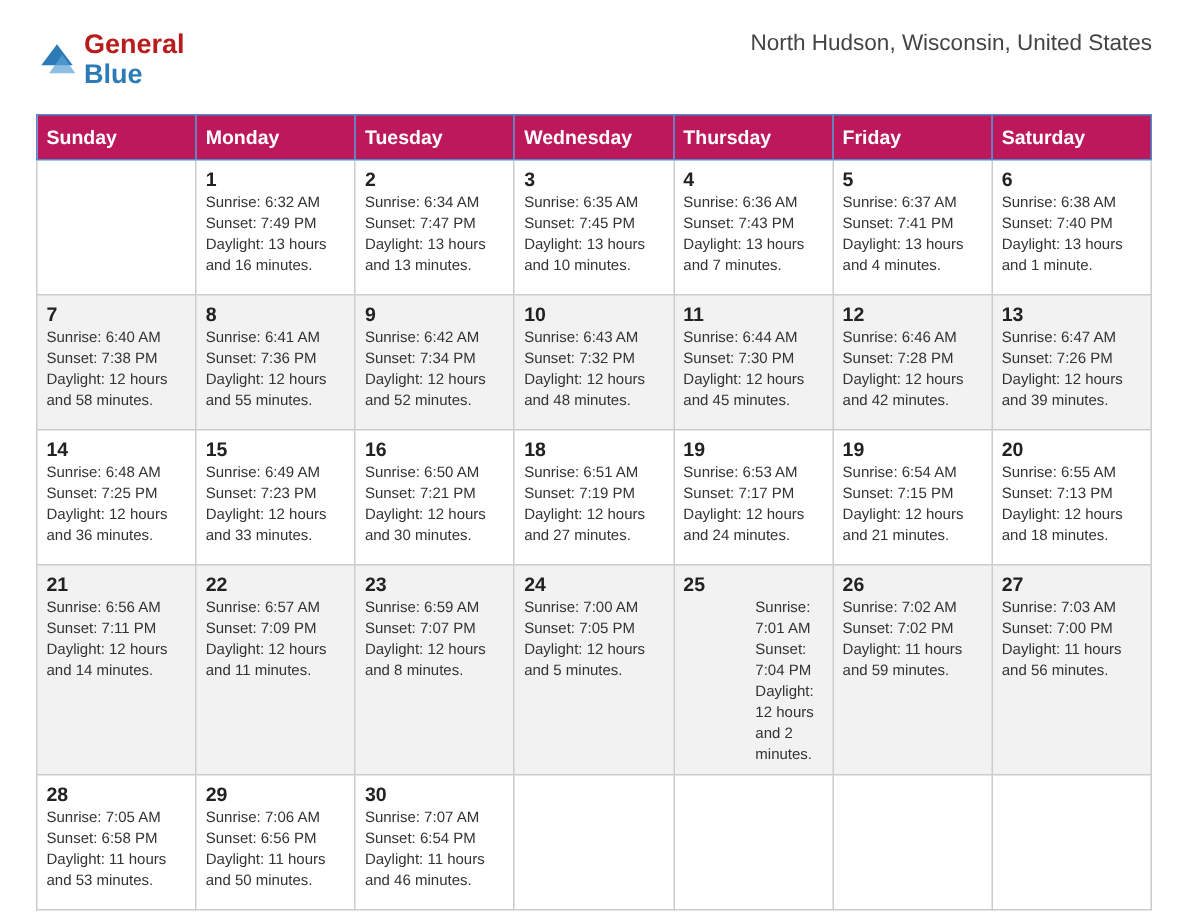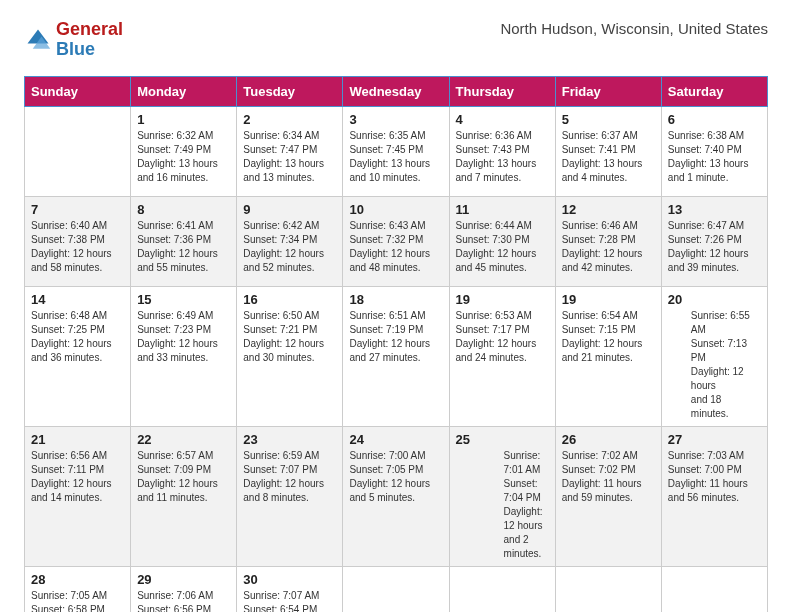--- a/index.html
+++ b/index.html
@@ -263,21 +263,21 @@
         </td>
         <td>
           <span class="day-num">19</span>
           <div class="day-info" style="white-space: pre-line;">Sunrise: 6:54 AM
 Sunset: 7:15 PM
 Daylight: 12 hours
 and 21 minutes.</div>
         </td>
         <td>
           <span class="day-num">20</span>
-          <div class="day-info" style="white-space: pre-line; margin-left: 23px;">Sunrise: 6:55 AM
+          <div class="day-info" style="white-space: pre-line;">Sunrise: 6:55 AM
 Sunset: 7:13 PM
 Daylight: 12 hours
 and 18 minutes.</div>
         </td>
       </tr>
       <tr>
         <td>
           <span class="day-num">21</span>
           <div class="day-info" style="white-space: pre-line;">Sunrise: 6:56 AM
 Sunset: 7:11 PM

